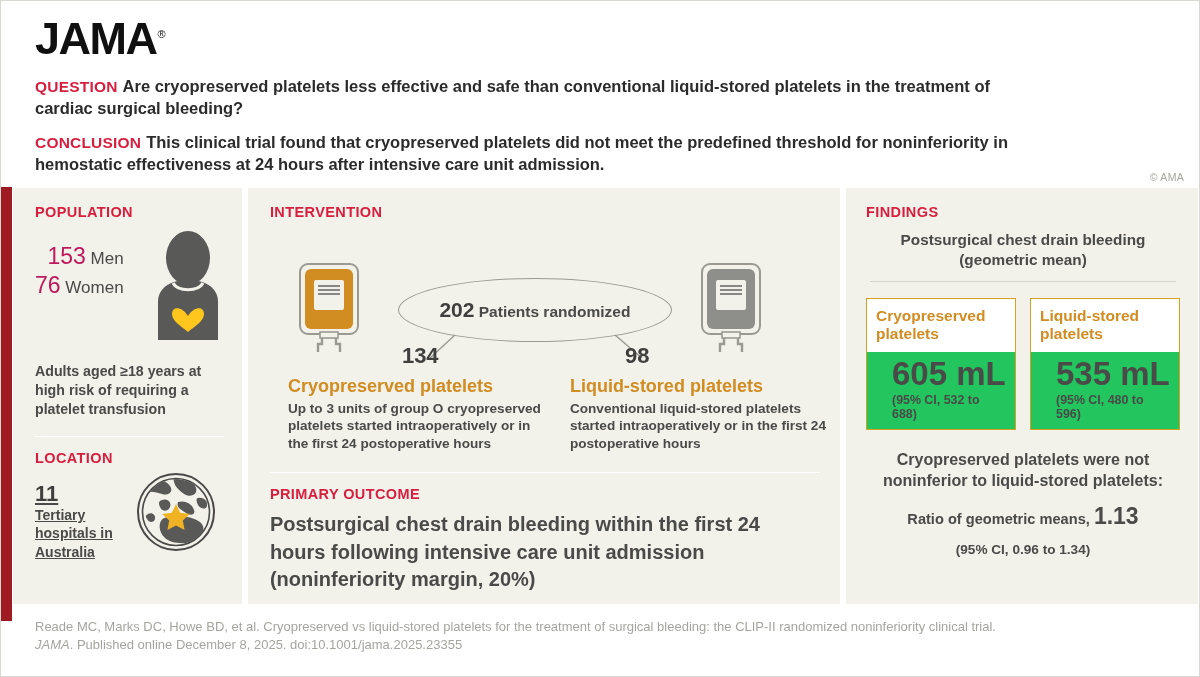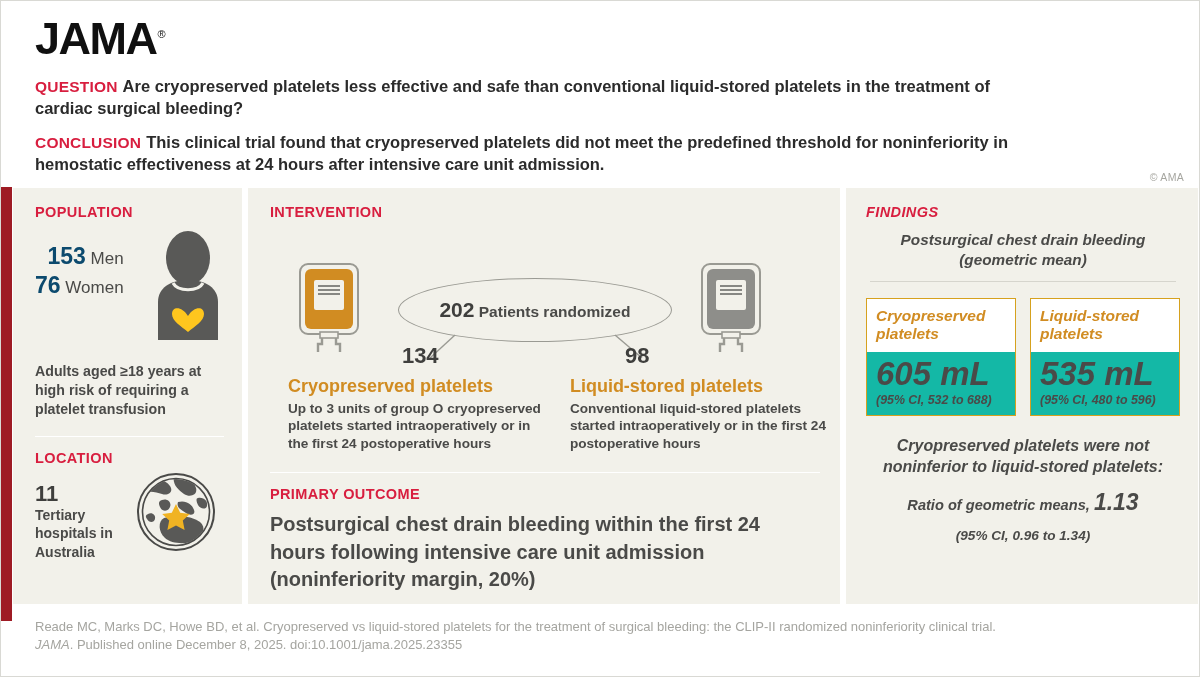--- a/index.html
+++ b/index.html
@@ -62,46 +62,46 @@
     display:flex;
     background:#ffffff;
   }
   .col{
     background:#f2f1ea;
     box-sizing:border-box;
     position:relative;
   }
   .col-pop{width:234px;padding:16px 18px 0 22px;}
   .col-int{width:607px;margin-left:6px;padding:16px 20px 0 22px;}
-  .col-find{width:352px;margin-left:6px;padding:16px 18px 0 20px;font-style:italic;}
+  .col-find{width:352px;margin-left:6px;padding:16px 18px 0 20px;}
 
   .sect-label{
     color:#d81e3f;font-weight:700;font-size:14.5px;
     letter-spacing:.4px;margin-bottom:10px;
   }
   
   .pop-top{display:flex;align-items:flex-start;justify-content:space-between;}
   .pop-counts{padding-top:12px;}
   .pop-line{
     text-align:right;font-size:17px;color:#4a4a48;
     line-height:1.28;white-space:nowrap;
   }
-  .pop-line b{font-size:23px;font-weight:700;color:#0c4a6e;}
+  .pop-line b{font-size:23px;font-weight:400;color:#be185d;}
   .pop-desc{
     font-size:14.2px;line-height:1.34;color:#4a4a48;
     margin-top:18px;font-weight:600;
   }
   .pop-age{
     font-size:14.5px;color:#4a4a48;margin-top:17px;font-weight:600;
   }
   .pop-age b{font-size:21px;font-weight:700;}
   .hr-light{
     border:0;border-top:1.5px solid #ffffff;margin:17px 0 13px 0;
   }
-  .loc-top{display:flex;align-items:flex-start;justify-content:flex-start;}
+  .loc-top{display:flex;align-items:flex-start;justify-content:flex-start;text-decoration:underline;}
   .loc-text{padding-top:6px;}
   .loc-num{font-size:22px;font-weight:700;color:#3f3f3d;line-height:1.05;}
   .loc-sub{font-size:14px;line-height:1.3;color:#4a4a48;font-weight:600;margin-top:1px;}
 
   
   .int-diagram{position:relative;height:238px;}
   .bag{position:absolute;}
   .bag-left{left:22px;top:28px;}
   .bag-right{left:424px;top:28px;}
   .ellipse{
@@ -137,21 +137,21 @@
   .boxes{display:flex;justify-content:center;gap:14px;}
   .rbox{
     width:152px;border:1.6px solid #d6a11e;box-sizing:border-box;
     background:#ffffff;
   }
   .rbox-head{
     background:#ffffff;color:#d18c22;font-weight:700;font-size:15.5px;
     line-height:1.15;padding:8px 9px 9px 9px;min-height:46px;box-sizing:border-box;
   }
   .rbox-body{
-    background:#14b8a6;padding:4px 9px 8px 9px;
+    background:#22c55e;padding:4px 9px 8px 25px;
   }
   .rbox-val{font-size:33px;font-weight:700;color:#4a4a48;line-height:1.08;}
   .rbox-ci{font-size:12.4px;color:#4a4a48;margin-top:2px;font-weight:600;}
   .find-concl{
     text-align:center;margin-top:20px;
     font-size:16px;line-height:1.3;color:#4a4a48;font-weight:600;
   }
   .find-ratio{
     text-align:center;margin-top:11px;font-size:14.6px;color:#4a4a48;font-weight:700;
   }

